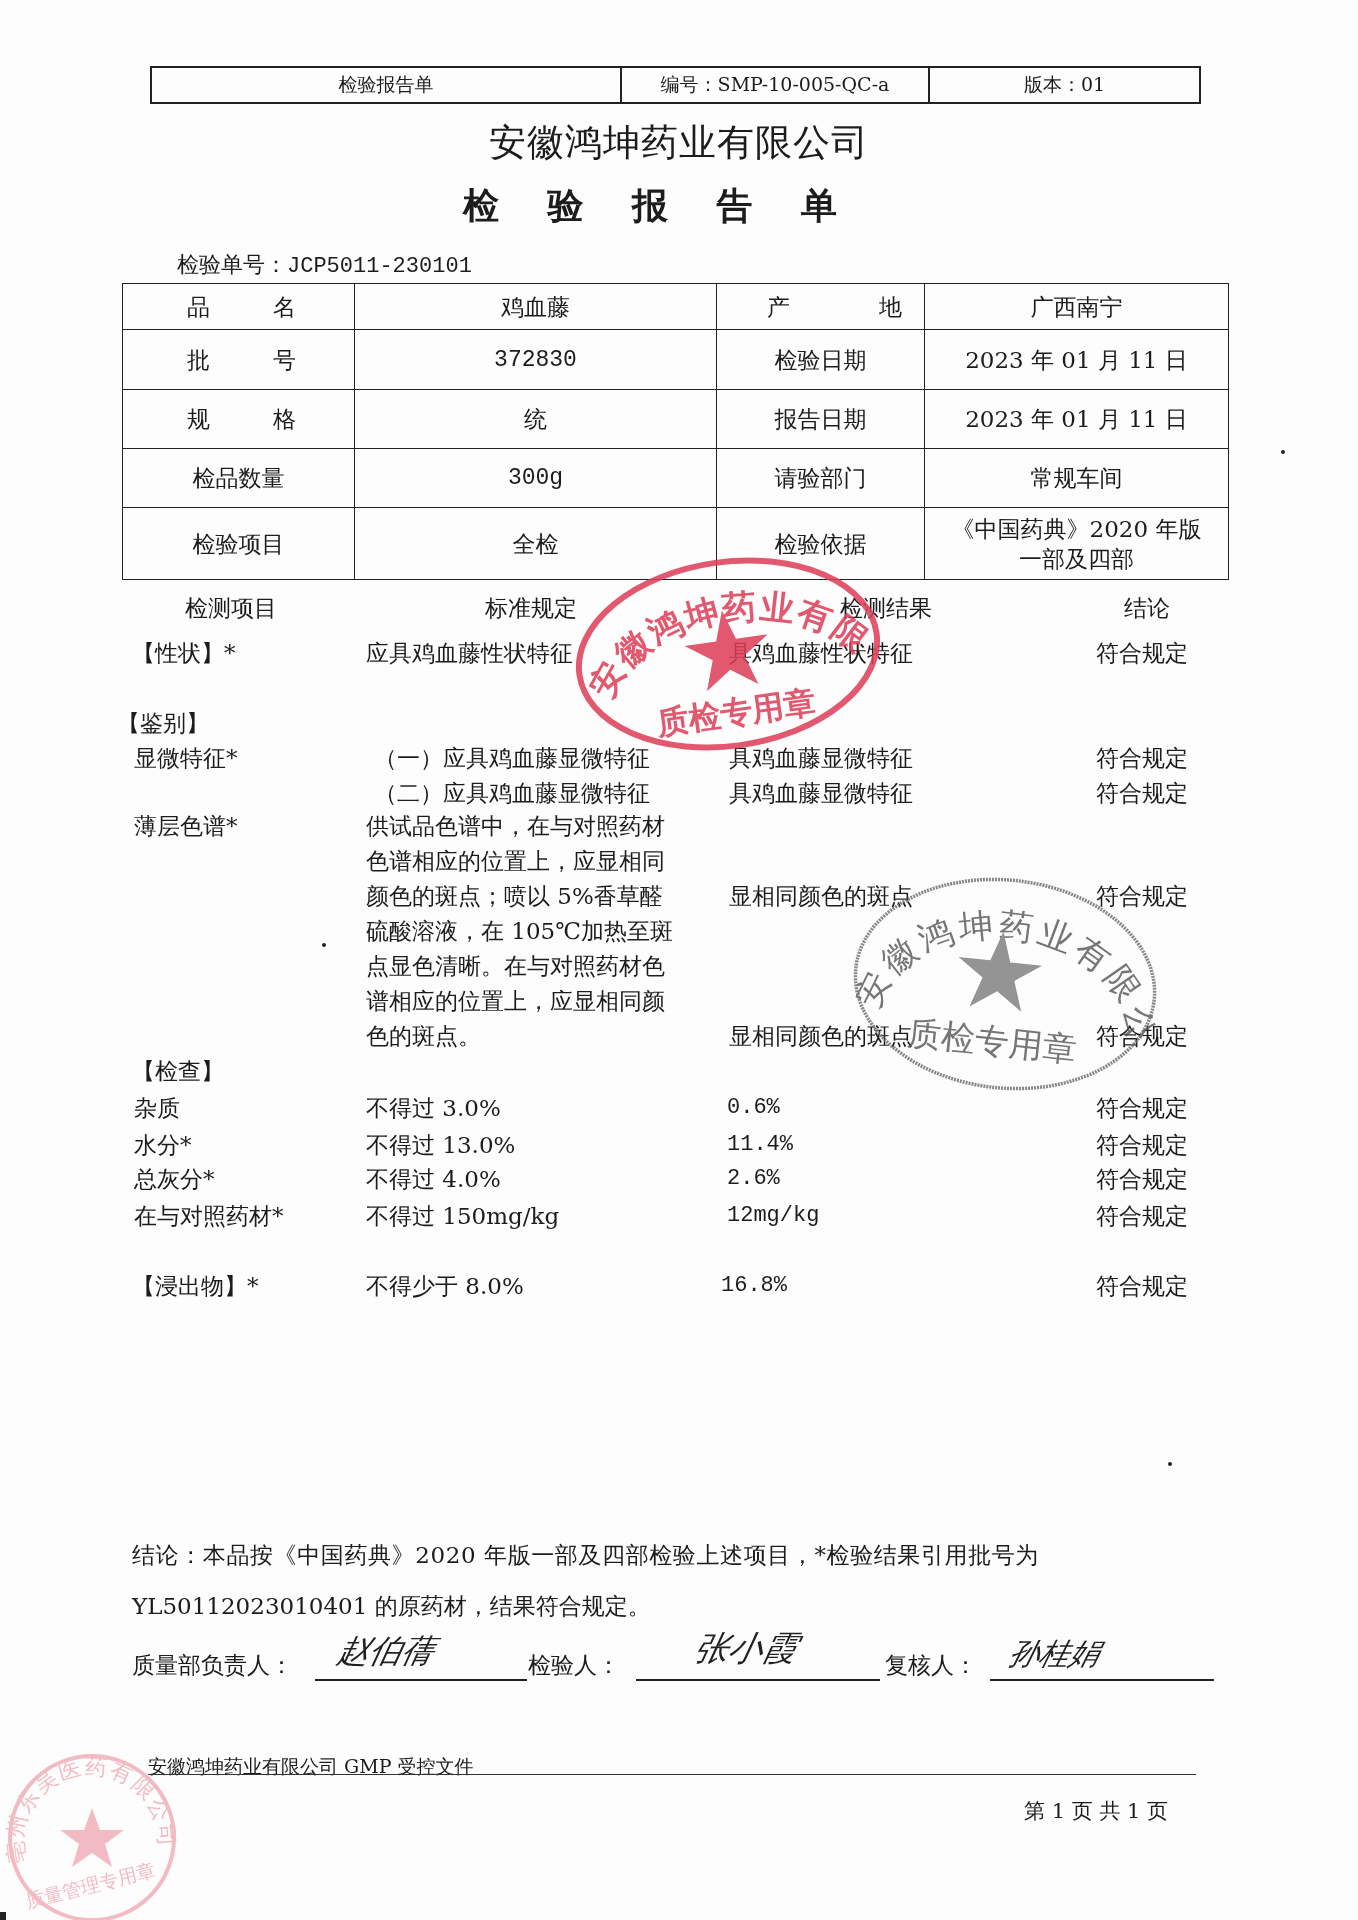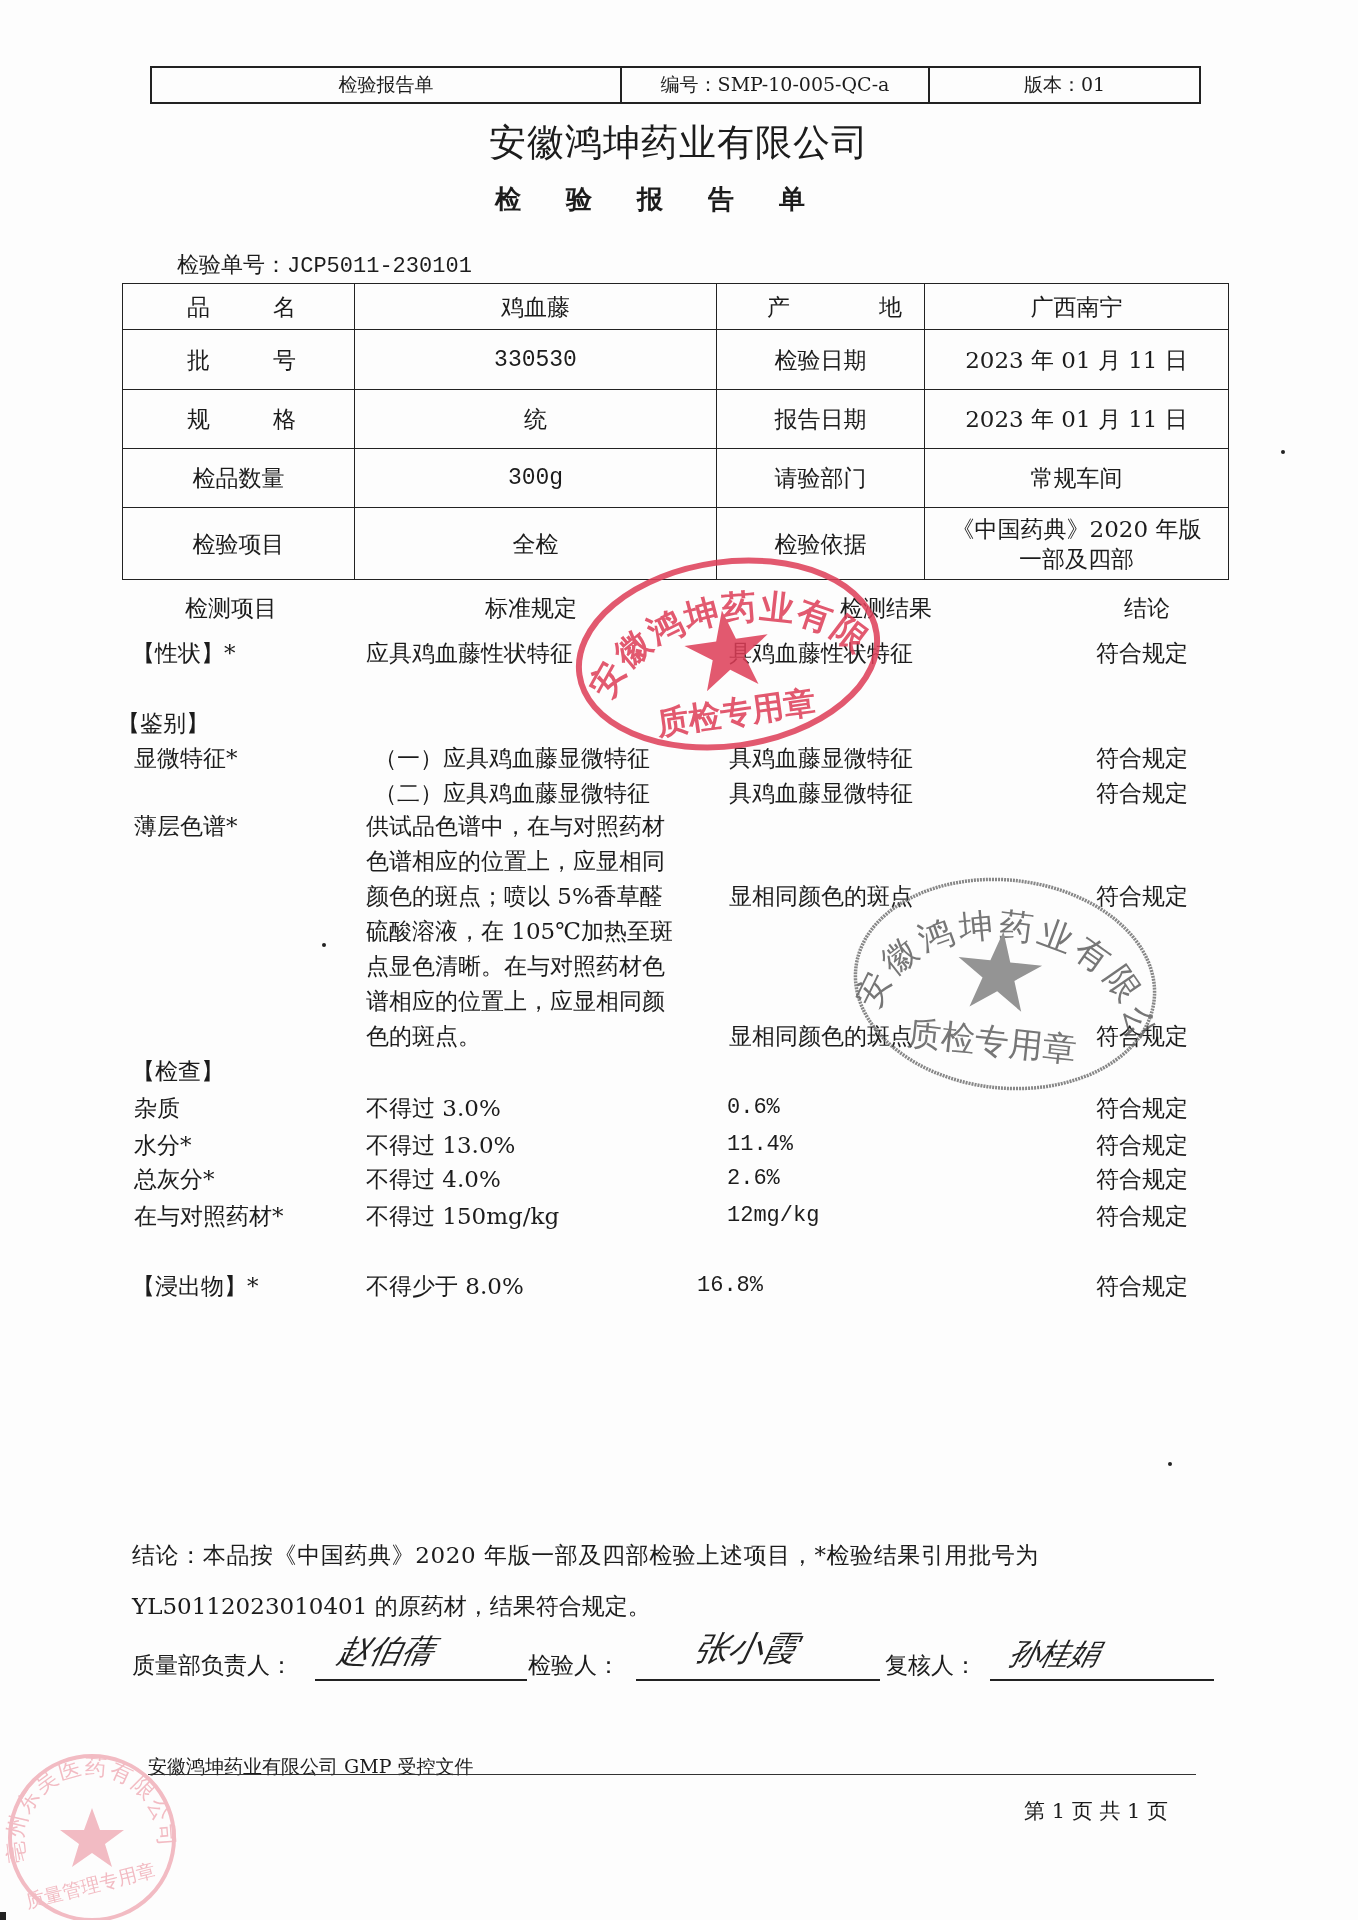--- a/index.html
+++ b/index.html
@@ -10,21 +10,21 @@
     color:#1c1c1c;
   }
   .abs { position:absolute; white-space:nowrap; }
   
   .hdr-table { position:absolute; left:150px; top:66px; width:1051px; height:38px;
     border:2px solid #222; box-sizing:border-box; display:flex; }
   .hdr-cell { height:100%; display:flex; align-items:center; justify-content:center;
     font-size:19px; border-right:2px solid #222; box-sizing:border-box; }
   .hdr-cell:last-child { border-right:none; }
   .title1 { left:0; width:1358px; top:118px; text-align:center; font-size:37px; letter-spacing:1px; }
-  .title2 { left:0; width:1304px; top:182px; text-align:center; font-size:26px; letter-spacing:18px; font-weight:bold; padding-left:14px; box-sizing:border-box;}
+  .title2 { left:0; width:1304px; top:182px; text-align:center; font-size:36px; letter-spacing:18px; font-weight:bold; padding-left:14px; box-sizing:border-box;}
   .report-no { left:177px; top:250px; font-size:22px; }
   
   .info { position:absolute; left:122px; top:283px; width:1106px; border-collapse:collapse; table-layout:fixed; }
   .info td { border:1.6px solid #222; text-align:center; vertical-align:middle; font-size:23px; padding:0; line-height:30px; }
   .spread { display:flex; justify-content:space-between; padding:0 58px 0 64px; }
   
   .t { position:absolute; white-space:nowrap; font-size:23px; line-height:28px; }
   .mono { font-family:"Liberation Mono","DejaVu Sans Mono",monospace; font-size:22px; }
   
   .stamp { position:absolute; pointer-events:none; }
@@ -72,21 +72,21 @@
         </td>
     <td>广西南宁</td>
   </tr>
   <tr style="height:60px">
     <td>
           <div class="spread">
             <span>批</span>
             <span>号</span>
           </div>
         </td>
-    <td class="mono">330530</td>
+    <td class="mono">372830</td>
     <td>检验日期</td>
     <td>2023 年 01 月 11 日</td>
   </tr>
   <tr style="height:59px">
     <td>
           <div class="spread">
             <span>规</span>
             <span>格</span>
           </div>
         </td>
@@ -174,21 +174,21 @@
   <div>
     <div class="t" style="left:134px;top:1202px;">在与对照药材*</div>
     <div class="t" style="left:366px;top:1202px;">不得过 150mg/kg</div>
     <div class="t mono" style="left:727px;top:1202px;">12mg/kg</div>
     <div class="t" style="left:1096px;top:1202px;">符合规定</div>
   </div>
 
   <div>
     <div class="t" style="left:132px;top:1272px;">【浸出物】*</div>
     <div class="t" style="left:366px;top:1272px;">不得少于 8.0%</div>
-    <div class="t mono" style="left:697px;top:1272px;text-align:center;">16.8%</div>
+    <div class="t mono" style="left:721px;top:1272px;text-align:center;">16.8%</div>
     <div class="t" style="left:1096px;top:1272px;">符合规定</div>
   </div>
 </div>
 
 <div class="t" style="left:132px;top:1541px;font-size:23px;letter-spacing:0.6px;">结论：本品按《中国药典》2020 年版一部及四部检验上述项目，*检验结果引用批号为</div>
 <div class="t" style="left:132px;top:1592px;font-size:23px;">YL50112023010401 的原药材，结果符合规定。</div>
 
 <div>
   <div class="t" style="left:132px;top:1651px;">质量部负责人：</div>
   <div class="sig-line" style="left:315px;top:1679px;width:212px;"></div>

